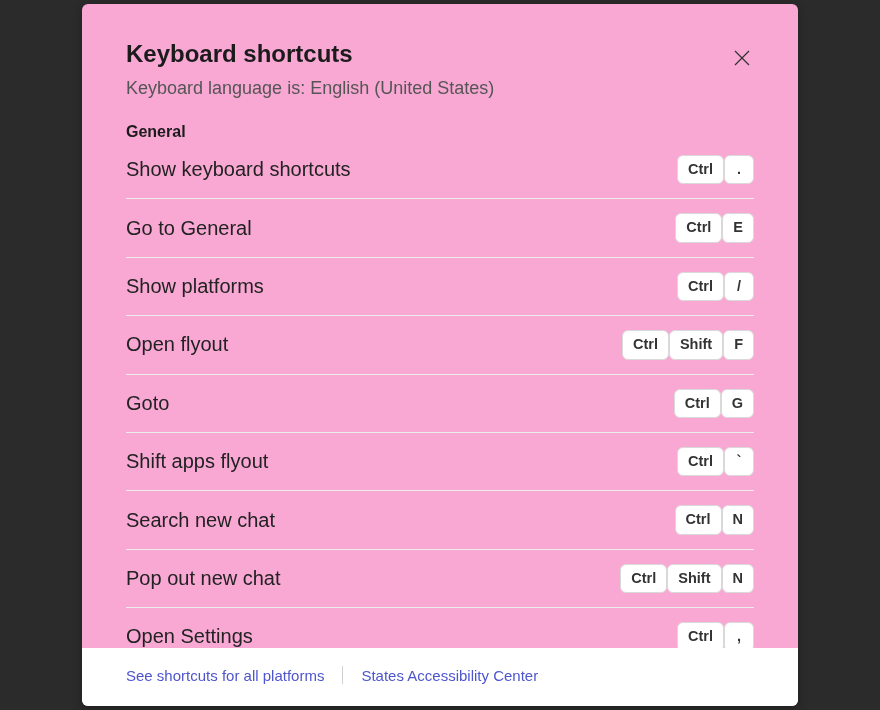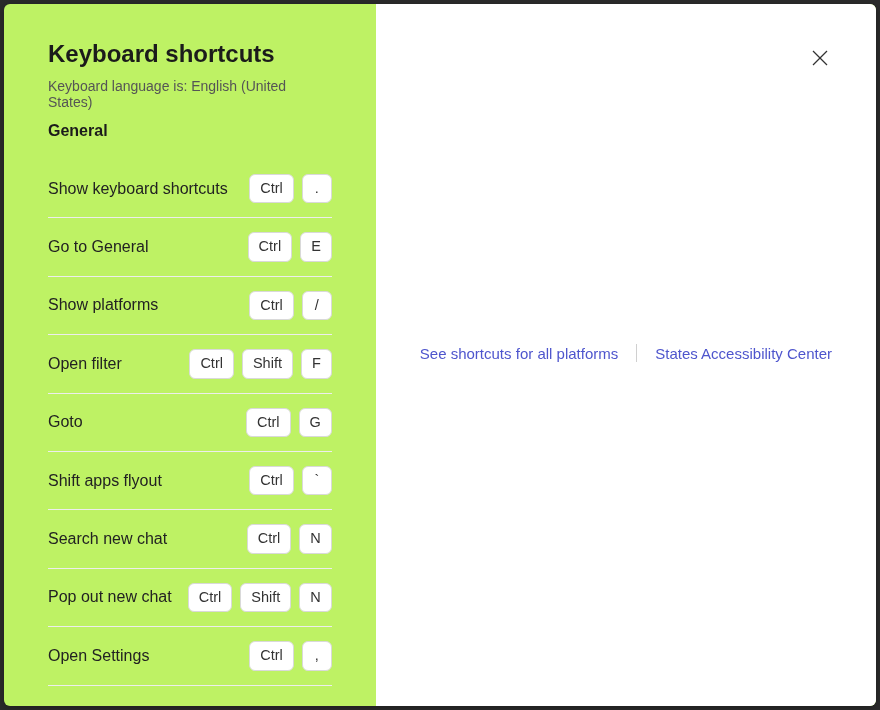--- a/index.html
+++ b/index.html
@@ -11,27 +11,27 @@
       width: 880px;
       height: 710px;
       font-family: 'Segoe UI', Tahoma, Geneva, Verdana, sans-serif;
       background: #2b2b2b;
       display: flex;
       align-items: center;
       justify-content: center;
       overflow: hidden;
     }
     .dialog {
-      background: #bef264;
-      width: 872px;
+      background: #f9a8d4;
+      width: 716px;
       height: 702px;
       border-radius: 6px;
       position: relative;
       display: flex;
-      flex-direction: row;
+      flex-direction: column;
       overflow: hidden;
       box-shadow: 0 2px 8px rgba(0,0,0,0.3);
     }
     .dialog-content {
       flex: 1;
       overflow-y: auto;
       padding: 36px 44px 0 44px;
     }
     .dialog-content::-webkit-scrollbar {
       width: 8px;
@@ -64,48 +64,47 @@
       stroke-width: 1.2;
       fill: none;
     }
     .title {
       font-size: 24px;
       font-weight: 700;
       color: #1b1b1b;
       margin-bottom: 10px;
     }
     .subtitle {
-      font-size: 14px;
+      font-size: 18px;
       color: #555;
-      margin-bottom: 12px;
+      margin-bottom: 24px;
     }
     .section-title {
       font-size: 16px;
       font-weight: 700;
       color: #1b1b1b;
-      margin-bottom: 20px;
     }
     .shortcut-list {
       display: flex;
       flex-direction: column;
     }
     .shortcut-row {
       display: flex;
       align-items: center;
       justify-content: space-between;
       padding: 14px 0;
       border-bottom: 1px solid #ededed;
     }
     .shortcut-label {
-      font-size: 16px;
+      font-size: 20px;
       color: #222;
     }
     .key-group {
       display: flex;
-      gap: 8px;
+      font-weight: bold;
     }
     .key {
       border: 1px solid #d9d9d9;
       border-radius: 6px;
       padding: 5px 10px;
       min-width: 30px;
       text-align: center;
       font-size: 14.5px;
       color: #333;
       background: #ffffff;
@@ -165,21 +164,21 @@
           </div>
         </div>
         <div class="shortcut-row">
           <span class="shortcut-label">Show platforms</span>
           <div class="key-group">
             <span class="key">Ctrl</span>
             <span class="key">/</span>
           </div>
         </div>
         <div class="shortcut-row">
-          <span class="shortcut-label">Open filter</span>
+          <span class="shortcut-label">Open flyout</span>
           <div class="key-group">
             <span class="key">Ctrl</span>
             <span class="key">Shift</span>
             <span class="key">F</span>
           </div>
         </div>
         <div class="shortcut-row">
           <span class="shortcut-label">Goto</span>
           <div class="key-group">
             <span class="key">Ctrl</span>

